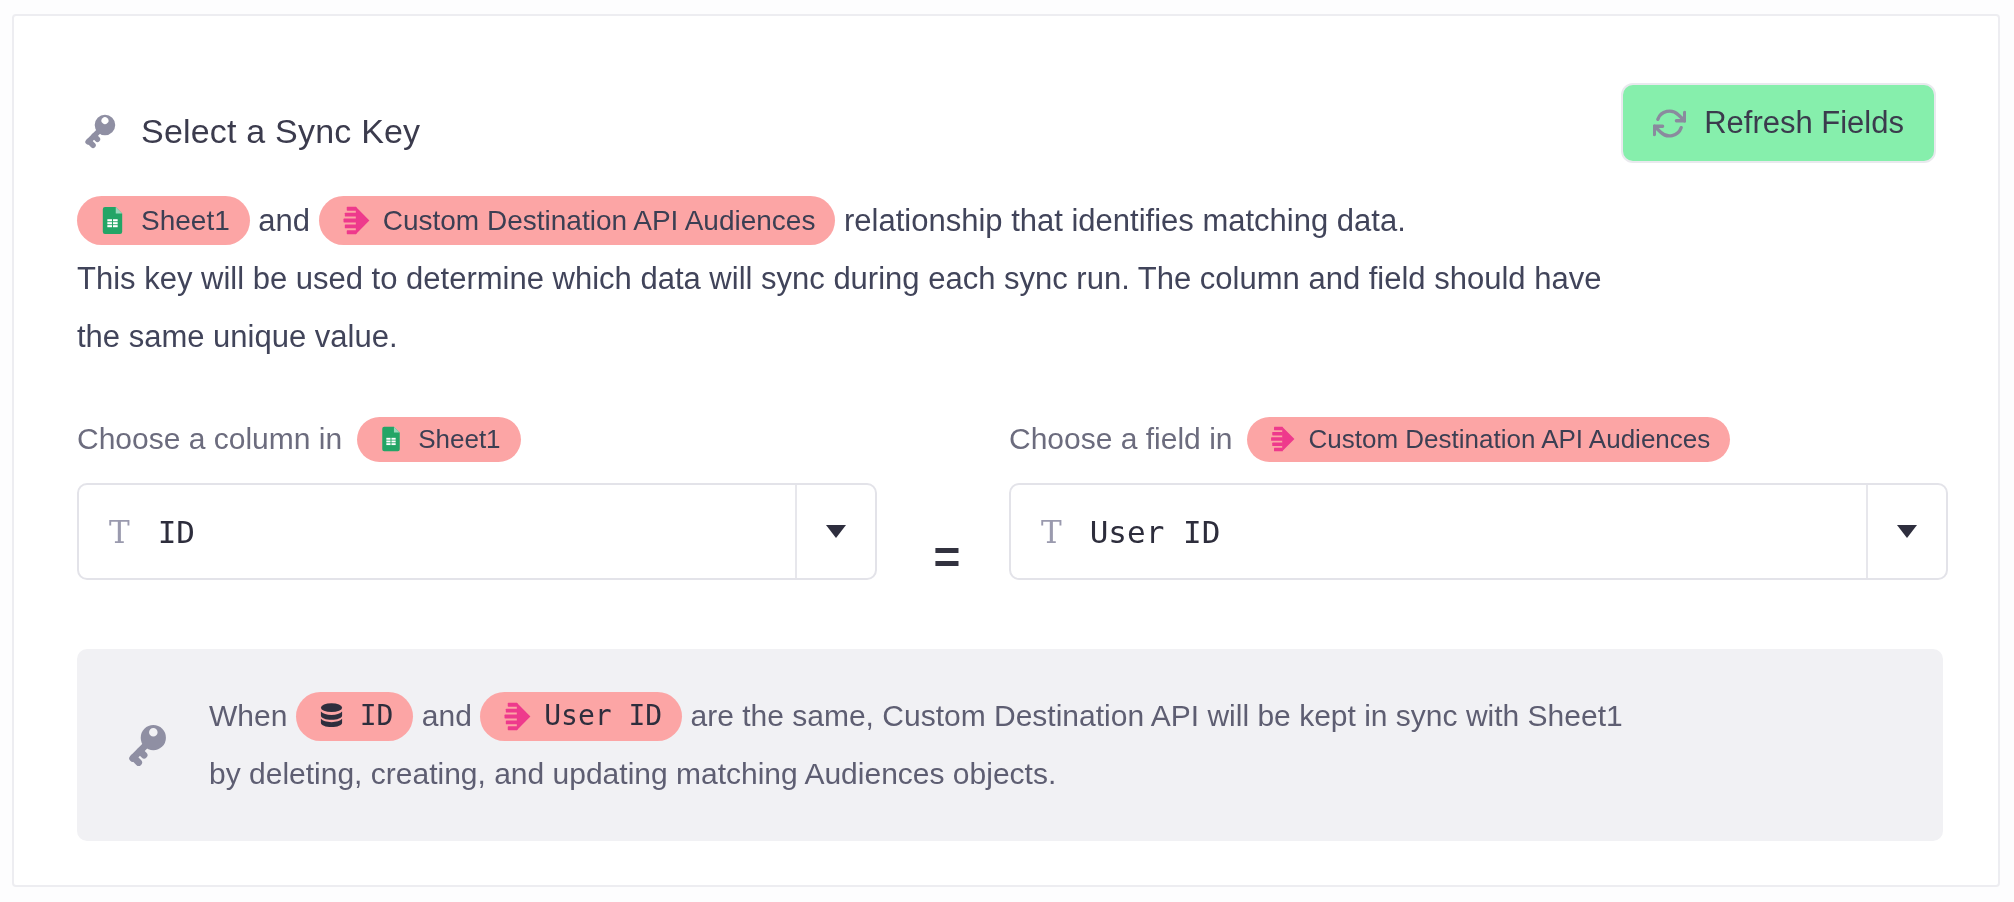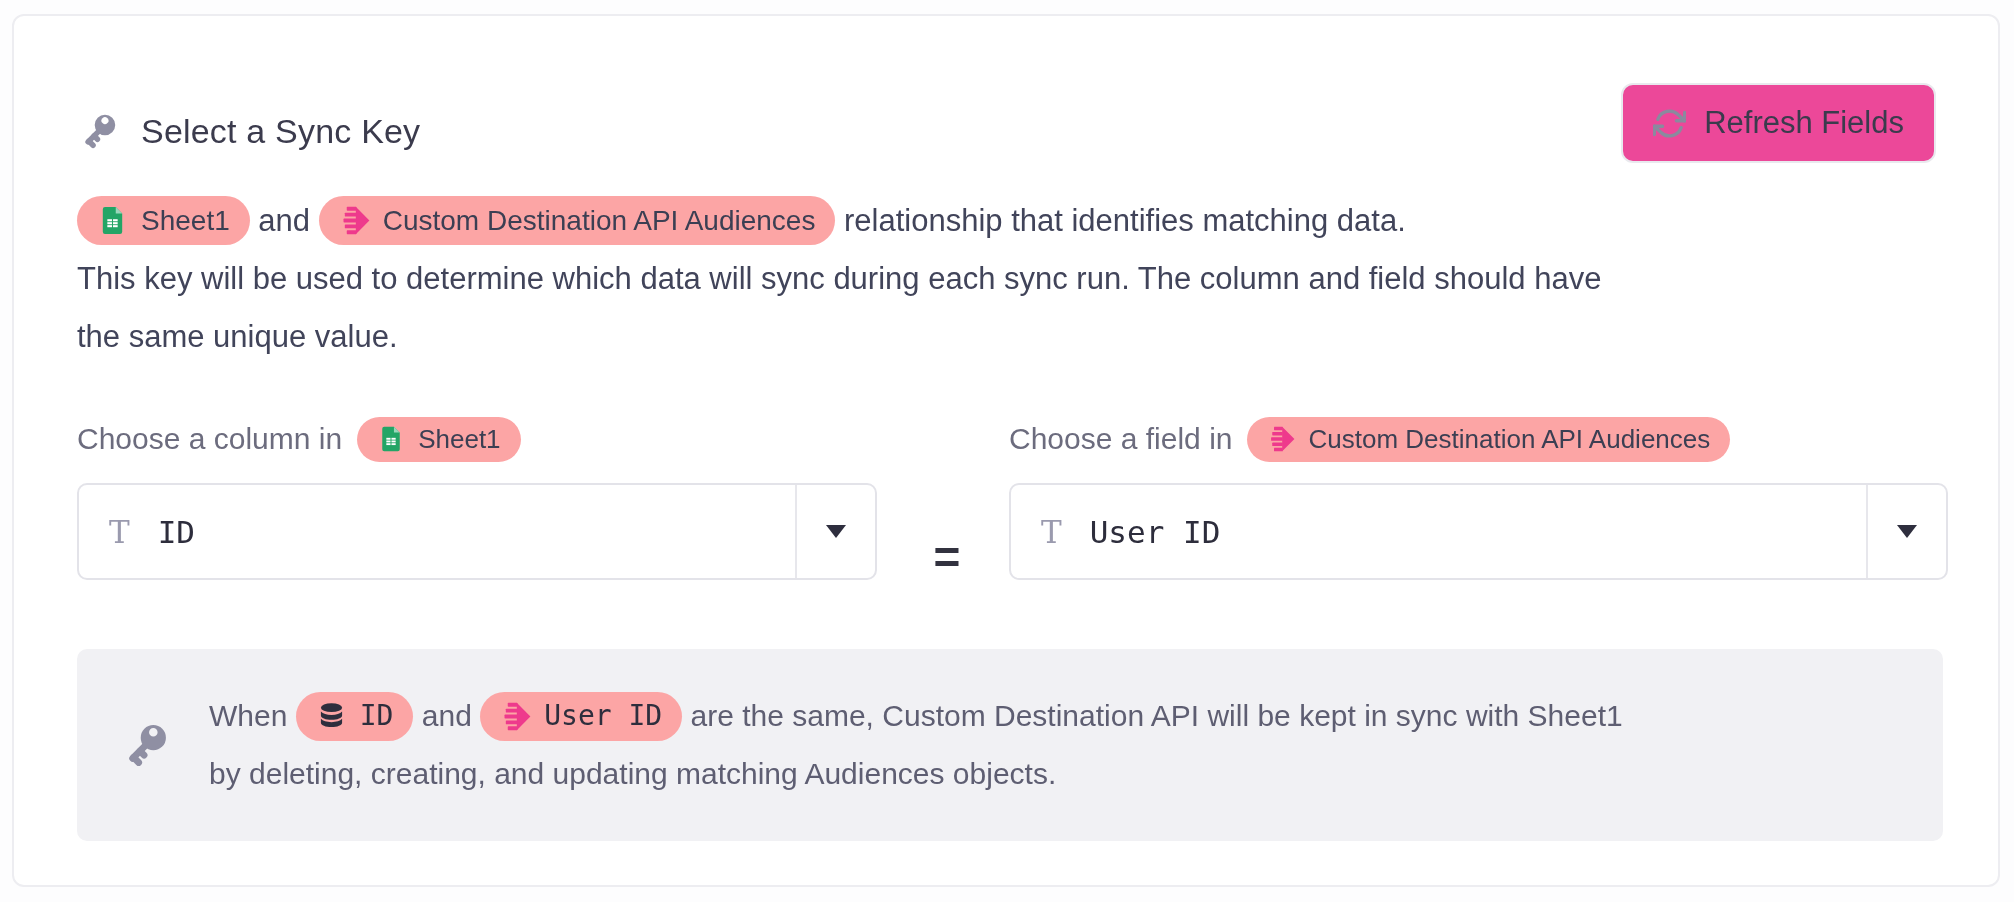--- a/index.html
+++ b/index.html
@@ -10,37 +10,37 @@
     font-family:"Liberation Sans", sans-serif;
     position:relative;
     overflow:hidden;
     color:#3c3c4e;
   }
   .card {
     position:absolute; left:12px; top:14px;
     width:1988px; height:873px;
     background:#ffffff;
     border:2px solid #ededf1;
-    border-radius:12px;
+    border-radius:4px;
   }
   
   .header {
     position:absolute; left:63px; top:93px;
     display:flex; align-items:center; gap:20px;
   }
   .key-icon-lg { width:44px; height:44px; display:inline-flex; }
   .key-icon-lg svg { width:44px; height:44px; }
   .page-title {
     font-size:34px; font-weight:500; color:#3b3b4d; letter-spacing:.2px;
   }
   .refresh-btn {
     position:absolute; top:67px; right:62px; height:80px;
     display:flex; align-items:center; gap:18px;
     padding:0 30px;
-    background:#ec4899; border:2px solid #e9e9ee; border-radius:12px;
+    background:#86efac; border:2px solid #e9e9ee; border-radius:12px;
     font-size:31px; font-weight:500; color:#3b3b4d;
     cursor:pointer;
   }
   .refresh-btn svg { width:33px; height:33px; }
   
   .desc {
     position:absolute; left:63px; top:176px; width:1905px;
     font-size:31px; line-height:58px; color:#41445a;
   }
   

